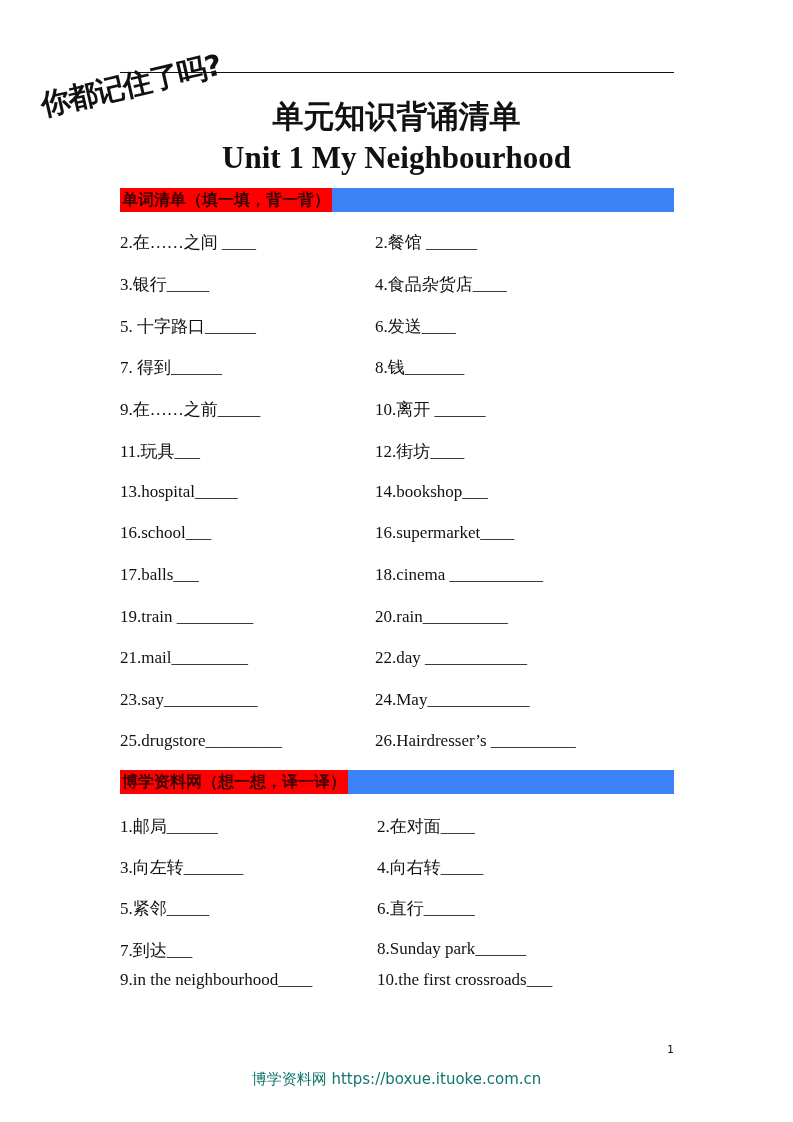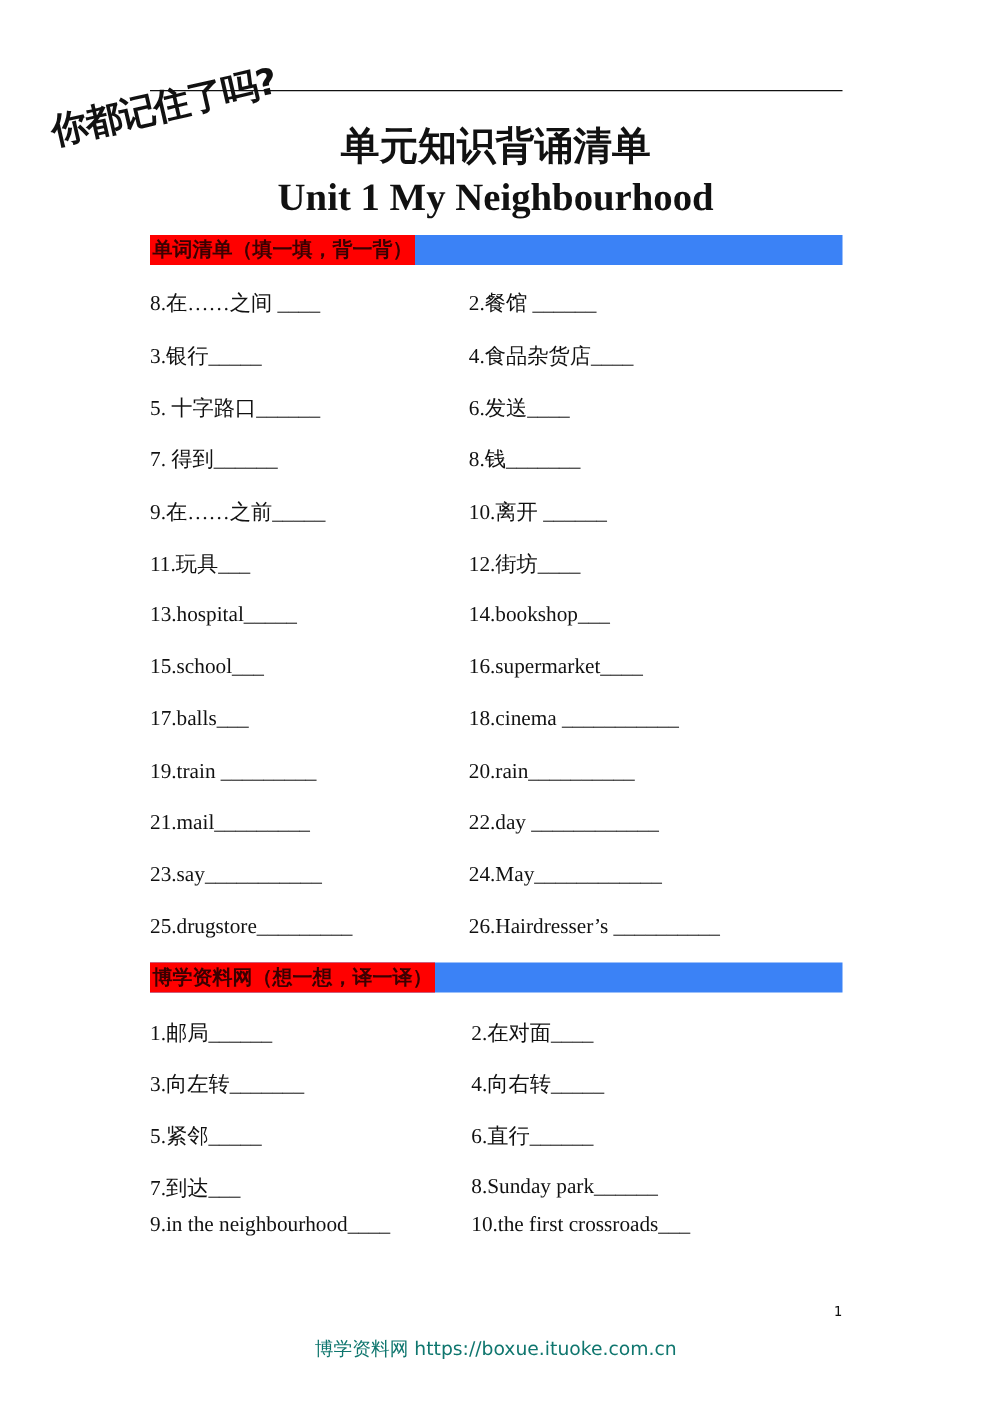--- a/index.html
+++ b/index.html
@@ -31,35 +31,35 @@
 <div class="top-rule"></div>
 <div class="sticker">你都记住了吗?</div>
 <div class="title-cn"><span>单元知识背诵清单</span></div>
 <div class="title-en">Unit 1 My Neighbourhood</div>
 
 <div class="section-bar" style="top:188px;">
   <span class="label">单词清单（填一填，背一背）</span>
 </div>
 
 <div class="grid">
-  <div class="item" style="left:0;top:231px">8.在……之间  ____</div>
+  <div class="item" style="left:0;top:231px">2.在……之间  ____</div>
   <div class="item" style="left:255px;top:231px">2.餐馆  ______</div>
   <div class="item" style="left:0;top:273px">3.银行_____</div>
   <div class="item" style="left:255px;top:273px">4.食品杂货店____</div>
   <div class="item" style="left:0;top:315px">5.  十字路口______</div>
   <div class="item" style="left:255px;top:315px">6.发送____</div>
   <div class="item" style="left:0;top:356px">7.  得到______</div>
   <div class="item" style="left:255px;top:356px">8.钱_______</div>
   <div class="item" style="left:0;top:398px">9.在……之前_____</div>
   <div class="item" style="left:255px;top:398px">10.离开    ______</div>
   <div class="item" style="left:0;top:440px">11.玩具___</div>
   <div class="item" style="left:255px;top:440px">12.街坊____</div>
   <div class="item" style="left:0;top:482px">13.hospital_____</div>
   <div class="item" style="left:255px;top:482px">14.bookshop___</div>
-  <div class="item" style="left:0;top:523px">15.school___</div>
+  <div class="item" style="left:0;top:523px">16.school___</div>
   <div class="item" style="left:255px;top:523px">16.supermarket____</div>
   <div class="item" style="left:0;top:565px">17.balls___</div>
   <div class="item" style="left:255px;top:565px">18.cinema ___________</div>
   <div class="item" style="left:0;top:607px">19.train _________</div>
   <div class="item" style="left:255px;top:607px">20.rain__________</div>
   <div class="item" style="left:0;top:648px">21.mail_________</div>
   <div class="item" style="left:255px;top:648px">22.day ____________</div>
   <div class="item" style="left:0;top:690px">23.say___________</div>
   <div class="item" style="left:255px;top:690px">24.May____________</div>
   <div class="item" style="left:0;top:731px">25.drugstore_________</div>

